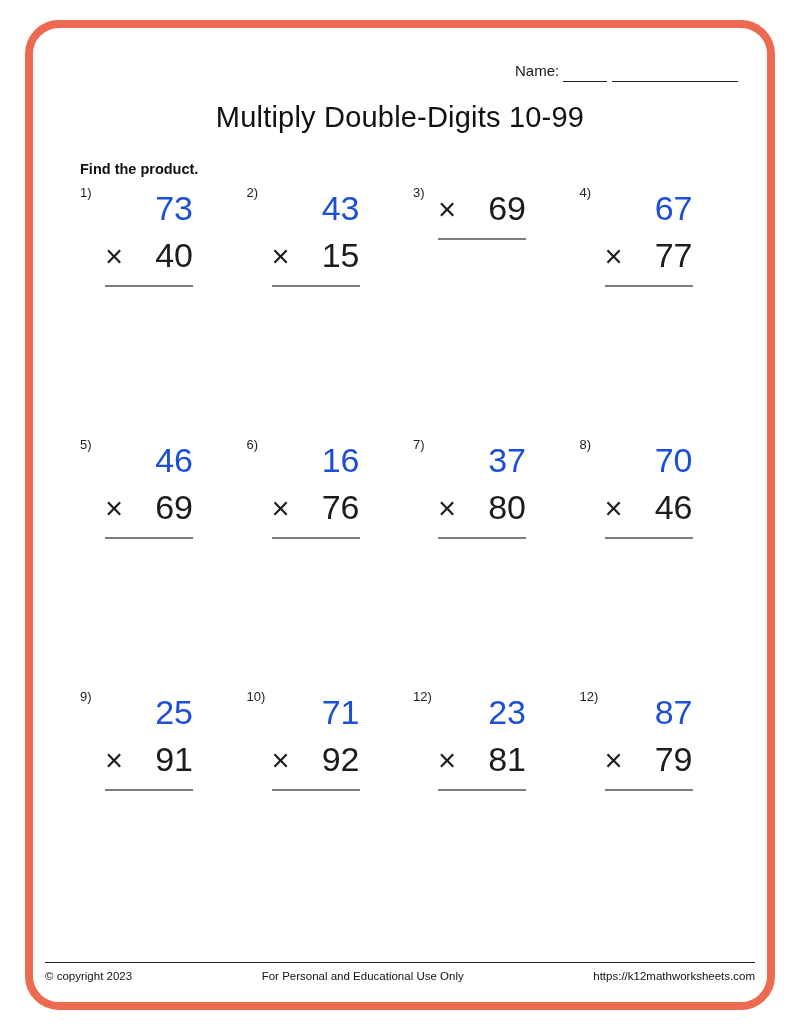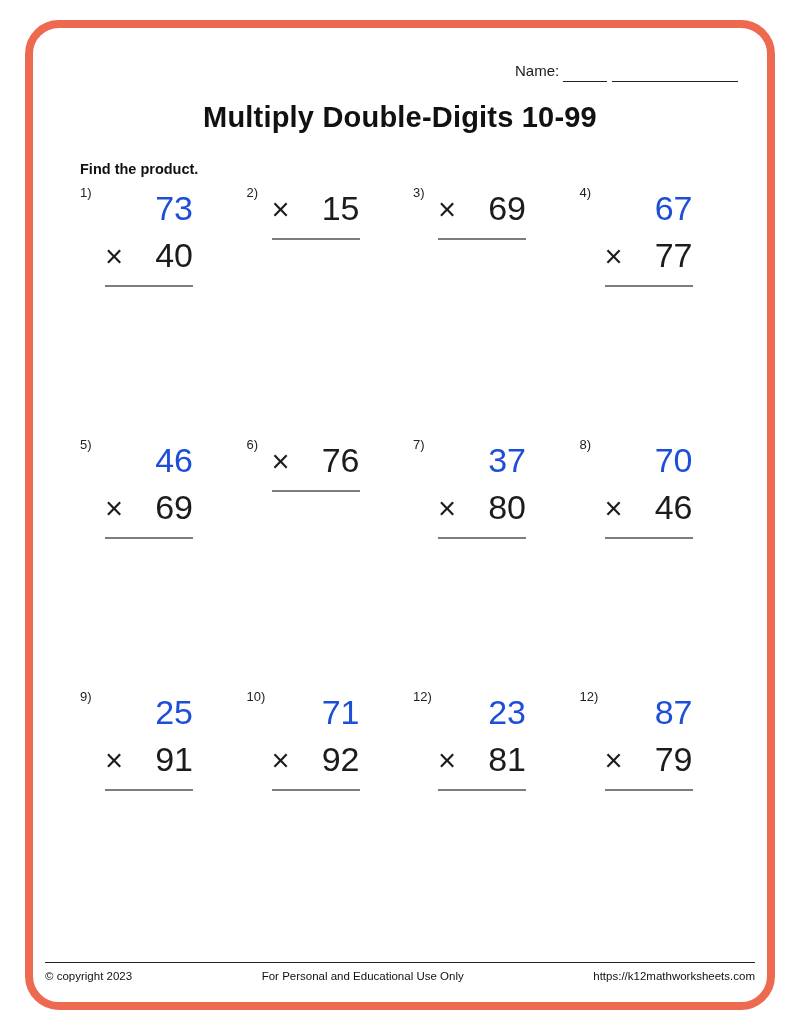--- a/index.html
+++ b/index.html
@@ -52,21 +52,21 @@
     height: 20px;
     border-bottom: 1.6px solid #222;
   }
   .title {
     position: absolute;
     left: 0;
     top: 101px;
     width: 800px;
     text-align: center;
     font-size: 29px;
-    font-weight: bold;
+    font-weight: normal;
     letter-spacing: 0.2px;
     color: #111;
   }
   .instruction {
     position: absolute;
     left: 80px;
     top: 161px;
     font-size: 14.5px;
     color: #111;
     font-weight: bold;
@@ -163,20 +163,21 @@
           <span class="times">×</span>
           <span>40</span>
         </div>
         <div class="answer-rule"></div>
       </div>
     </div>
 
     <div class="problem">
       <span class="pnum">2)</span>
       <div class="work">
+        <div class="operand-top">43</div>
         <div class="operand-bottom-row">
           <span class="times">×</span>
           <span>15</span>
         </div>
         <div class="answer-rule"></div>
       </div>
     </div>
 
     <div class="problem">
       <span class="pnum">3)</span>
@@ -209,20 +210,21 @@
           <span class="times">×</span>
           <span>69</span>
         </div>
         <div class="answer-rule"></div>
       </div>
     </div>
 
     <div class="problem">
       <span class="pnum">6)</span>
       <div class="work">
+        <div class="operand-top">16</div>
         <div class="operand-bottom-row">
           <span class="times">×</span>
           <span>76</span>
         </div>
         <div class="answer-rule"></div>
       </div>
     </div>
 
     <div class="problem">
       <span class="pnum">7)</span>

